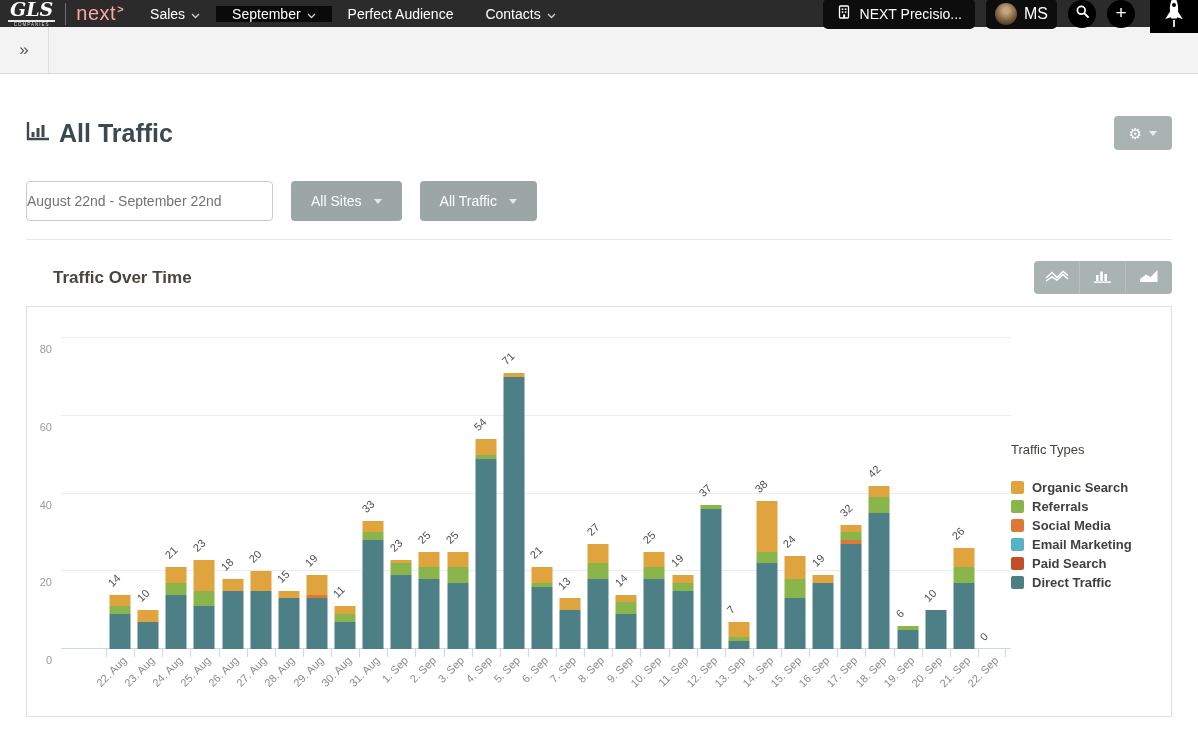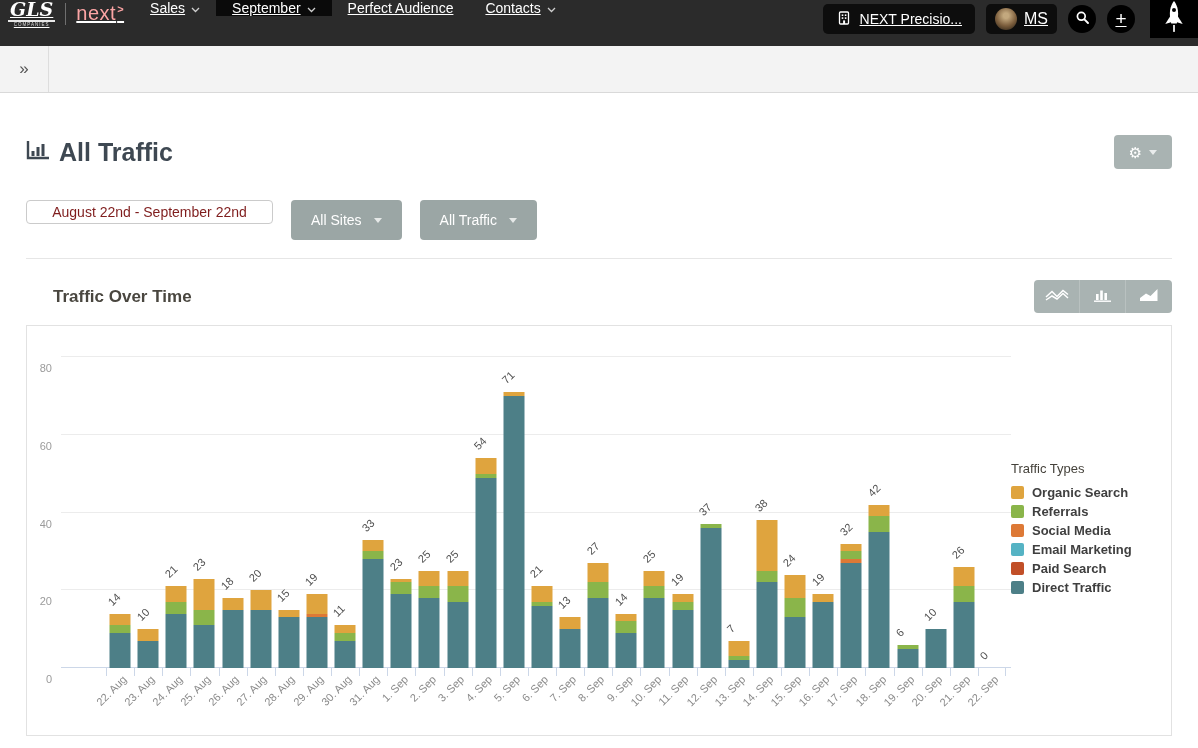--- a/index.html
+++ b/index.html
@@ -1,19 +1,19 @@
 <!DOCTYPE html>
 <html><head>
 <meta charset="utf-8">
 <style>
   * { margin:0; padding:0; box-sizing:border-box; }
   body { width:1198px; height:748px; background:#fff; font-family:"Liberation Sans", sans-serif; overflow:hidden; }
 
   
-  .topnav { height:46px; background:#2b2b2b; display:flex; align-items:flex-start; color:#fff;text-decoration:underline; }
+  .topnav { height:27px; background:#2b2b2b; display:flex; align-items:center; color:#fff; }
   .brand { display:flex; align-items:center; padding:0 10px 0 8px; gap:10px; }
   .brand-gls { display:flex; flex-direction:column; align-items:center; line-height:1; cursor:pointer; }
   .brand-gls .gls { font-family:"DejaVu Serif", serif; font-style:italic; font-weight:bold; font-size:19px; border-bottom:2px solid #e8e8e8; padding:0 2px 1px; }
   .brand-gls .companies { font-size:4.5px; letter-spacing:1px; margin-top:1px; color:#ddd; }
   .brand-divider { width:1px; height:22px; background:#6f6f6f; }
   .brand-next { font-size:20px; color:#fca5a5; letter-spacing:.5px; cursor:pointer; }
   .brand-next .nx-caret { font-size:11px; vertical-align:7px; margin-left:1px; font-weight:bold; }
   .nav-items { display:flex; align-items:stretch; }
   .nav-item { display:flex; align-items:center; gap:6px; padding:0 16px; font-size:14px; cursor:pointer; }
   .nav-item.active { background:#0a0a0a; }
@@ -32,21 +32,21 @@
 
   
   .content { padding:0 26px; }
   .title-row { display:flex; align-items:center; justify-content:space-between; margin-top:42px; }
   .page-title { display:flex; align-items:center; gap:9px; font-size:25px; font-weight:bold; color:#3e4852; }
   .gear-btn { background:#a9b3b2; border:none; border-radius:4px; height:34px; padding:0 15px; display:flex; align-items:center; gap:7px; color:#fff; cursor:pointer; }
   .gear-glyph { font-size:15px; line-height:1; }
   .caret-down { width:0; height:0; border-left:4px solid transparent; border-right:4px solid transparent; border-top:5px solid rgba(255,255,255,.75); display:inline-block; }
 
   .filters { display:flex; gap:18px; margin-top:31px; }
-  .date-input { width:247px; height:24px; border:1px solid #cbcbcb; border-radius:4px; text-align:center; font-size:14px; color:#7f1d1d; background:#fff; font-family:"Liberation Sans", sans-serif; }
+  .date-input { width:247px; height:40px; border:1px solid #cbcbcb; border-radius:4px; text-align:left; font-size:14px; color:#737373; background:#fff; font-family:"Liberation Sans", sans-serif; }
   .filter-btn { background:#9ba6a5; border:none; border-radius:4px; height:40px; padding:0 20px; color:#fff; font-size:14px; display:flex; align-items:center; gap:12px; cursor:pointer; font-family:"Liberation Sans", sans-serif; }
 
   .rule { border:none; border-top:1px solid #e6e6e6; margin-top:18px; }
 
   .section-row { display:flex; align-items:center; justify-content:space-between; margin-top:21px;margin-left:27px; }
   .section-title { font-size:17px; font-weight:bold; color:#49463f; }
   .section-controls { display:flex; gap:10px; }
   .btn-group { display:flex; border-radius:4px; overflow:hidden; }
   .seg-btn { background:#a9b3b2; border:none; border-right:1px solid #b9c1c0; color:#fff; font-size:13px; height:33px; padding:0 14px; cursor:pointer; font-family:"Liberation Sans", sans-serif; display:flex; align-items:center; justify-content:center; }
   .seg-btn:last-child { border-right:none; }
@@ -64,21 +64,21 @@
   .bar-col { flex:1; position:relative; height:100%; }
   .axis-tick { position:absolute; left:0; bottom:-8px; width:1px; height:8px; background:#ccd7e8; }
   .bar-stack { position:absolute; bottom:0; left:50%; transform:translateX(-50%); width:21px; display:flex; flex-direction:column-reverse; }
   .bar-seg { width:100%; }
   .val-anchor { position:absolute; left:30%; width:0; height:0; }
   .bar-value { position:absolute; left:0; bottom:0; transform-origin:0 100%; transform:rotate(-45deg); white-space:nowrap; font-size:11px; color:#4f4f4f; }
   .xlabel-anchor { position:absolute; left:50%; top:calc(100% + 5px); width:0; height:0; }
   .bar-xlabel { position:absolute; right:0; top:0; transform-origin:100% 0; transform:rotate(-45deg); white-space:nowrap; font-size:11px; color:#8a8a8a; }
 
   .legend { position:absolute; right:10px; top:135px; width:150px; }
-  .legend-title { font-size:13px; color:#45423b; margin-bottom:9px; }
+  .legend-title { font-size:13px; color:#45423b; margin-bottom:23px; }
   .legend-item { display:flex; align-items:center; gap:8px; margin-bottom:4px; cursor:pointer; }
   .legend-swatch { width:13px; height:13px; border-radius:2px; flex:none; }
   .legend-label { font-size:13px; color:#3f3f3f; font-weight:bold; }
 </style>
 </head>
 <body>
 
 <header class="topnav">
   <div class="brand">
     <div class="brand-gls">

